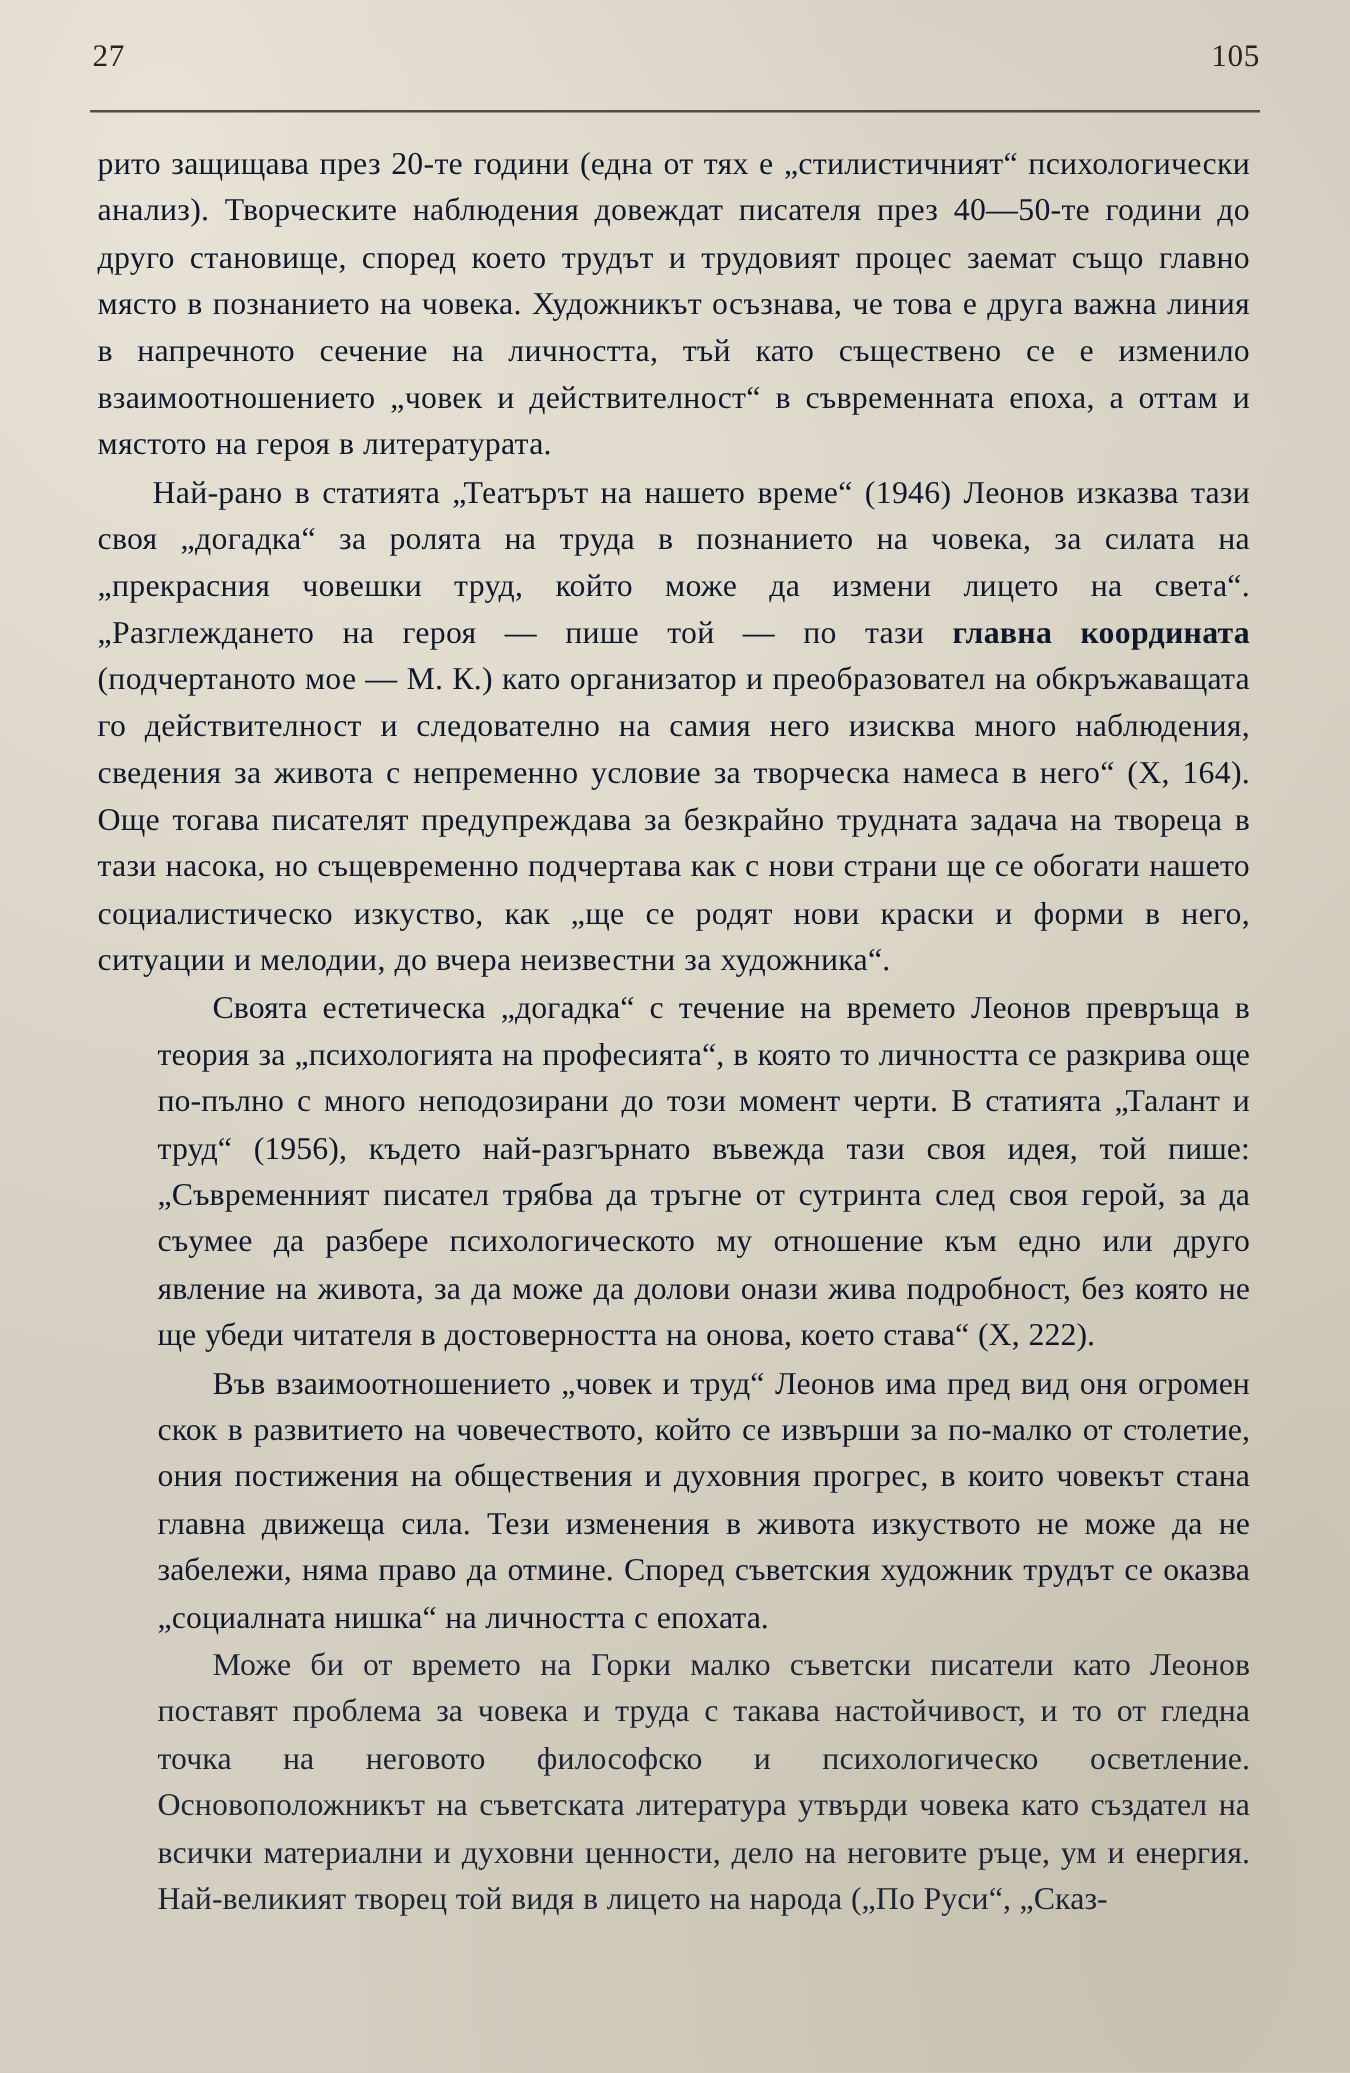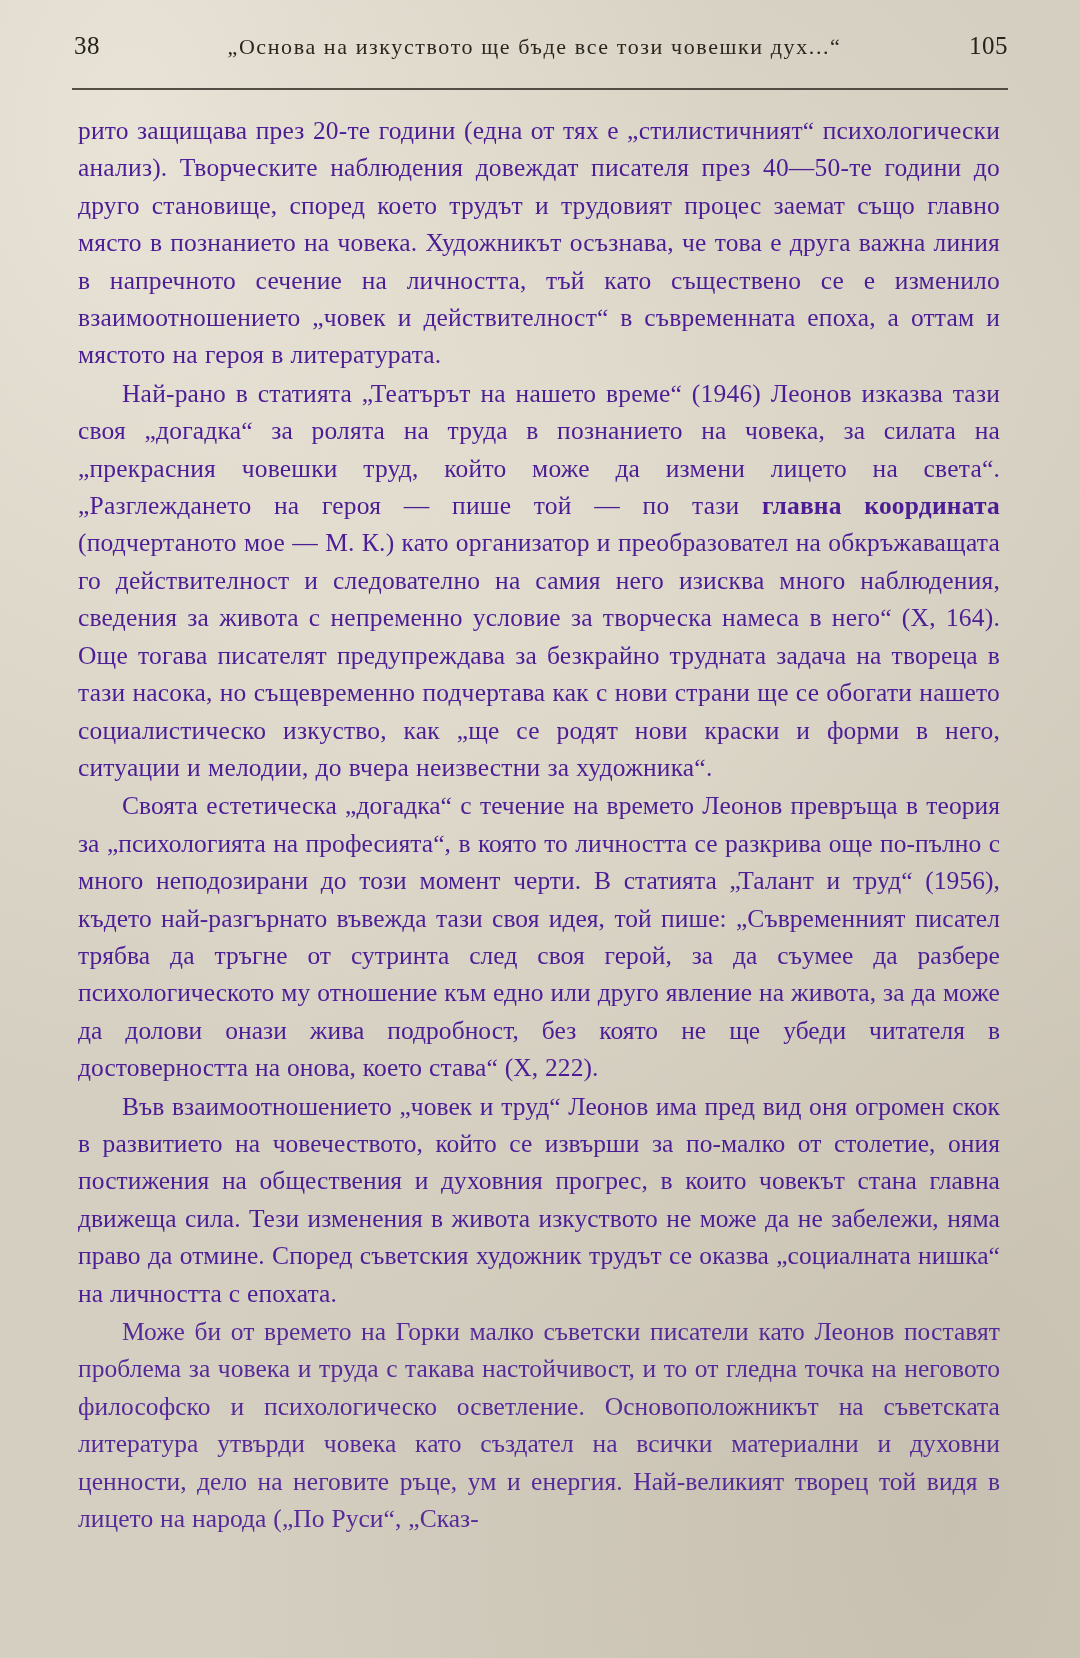--- a/index.html
+++ b/index.html
@@ -76,49 +76,49 @@
     width: 922px;
   }
   p {
     margin: 0 0 1px 0;
     font-size: 25.5px;
     line-height: 37.4px;
     text-align: justify;
     text-justify: inter-word;
     letter-spacing: 0.2px;
     word-spacing: 0.5px;
-    color: #4c1d95;
+    color: #0f172a;
     text-indent: 0;
   }
   p.indent {
     text-indent: 44px;
   }
   p.tight {
     letter-spacing: 0.05px;
+    margin-left: 48px;
   }
   p b {
     font-weight: bold;
     font-family: Liberation Serif, serif;
   }
 
   
   .fade-low {
     opacity: 0.93;
     font-family: Liberation Serif, serif;
   }
 </style>
 </head>
 <body>
 
 <div class="page">
   <div class="content">
 
     <div class="runhead">
-      <span class="folio">38</span>
-      <span class="runhead-title">„Основа на изкуството ще бъде все този човешки дух...“</span>
+      <span class="folio">27</span>
       <span class="folio">105</span>
     </div>
 
     <div class="rule"></div>
 
     <div class="body">
 
       <p>рито защищава през 20-те години (една от тях е „стилистичният“ психологически анализ). Творческите наблюдения довеждат писателя през 40—50-те години до друго становище, според което трудът и трудовият процес заемат също главно място в познанието на човека. Художникът осъзнава, че това е друга важна линия в напречното сечение на личността, тъй като съществено се е изменило взаимоотношението „човек и действителност“ в съвременната епоха, а оттам и мястото на героя в литературата.</p>
 
       <p class="indent"><span>Най-рано в статията „Театърът на нашето време“ (1946) Леонов изказва тази своя „догадка“ за ролята на труда в познанието на човека, за силата на „прекрасния човешки труд, който може да измени лицето на света“. „Разглеждането на героя — пише той — по тази </span><b>главна координата</b><span> (подчертаното мое — М. К.) като организатор и преобразовател на обкръжаващата го действителност и следователно на самия него изисква много наблюдения, сведения за живота с непременно условие за творческа намеса в него“ (X, 164). Още тогава писателят предупреждава за безкрайно трудната задача на твореца в тази насока, но същевременно подчертава как с нови страни ще се обогати нашето социалистическо изкуство, как „ще се родят нови краски и форми в него, ситуации и мелодии, до вчера неизвестни за художника“.</span></p>

